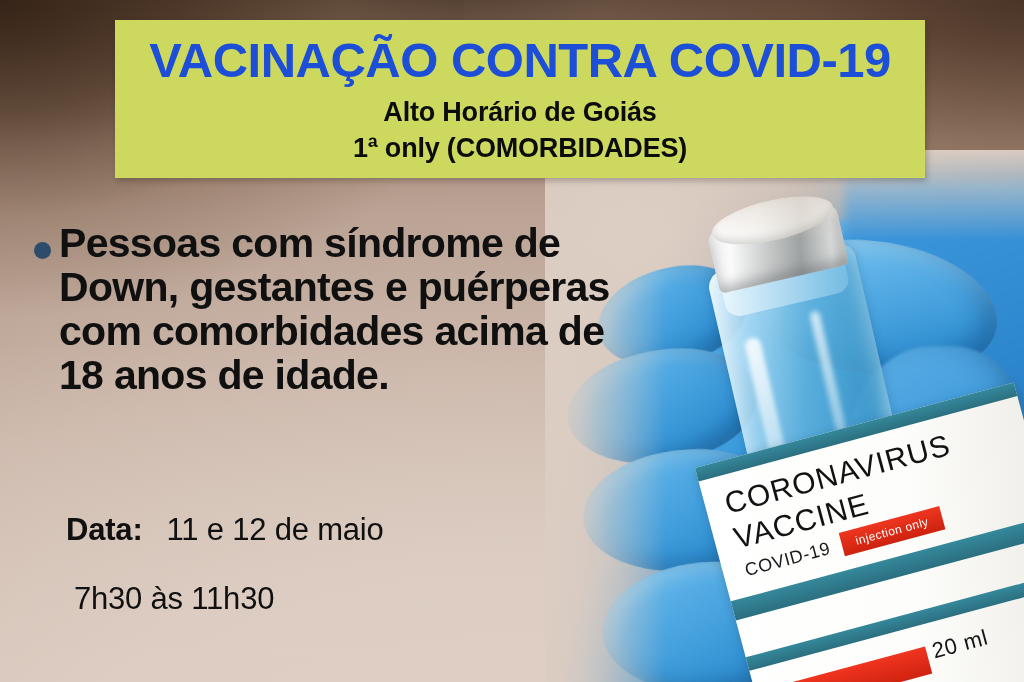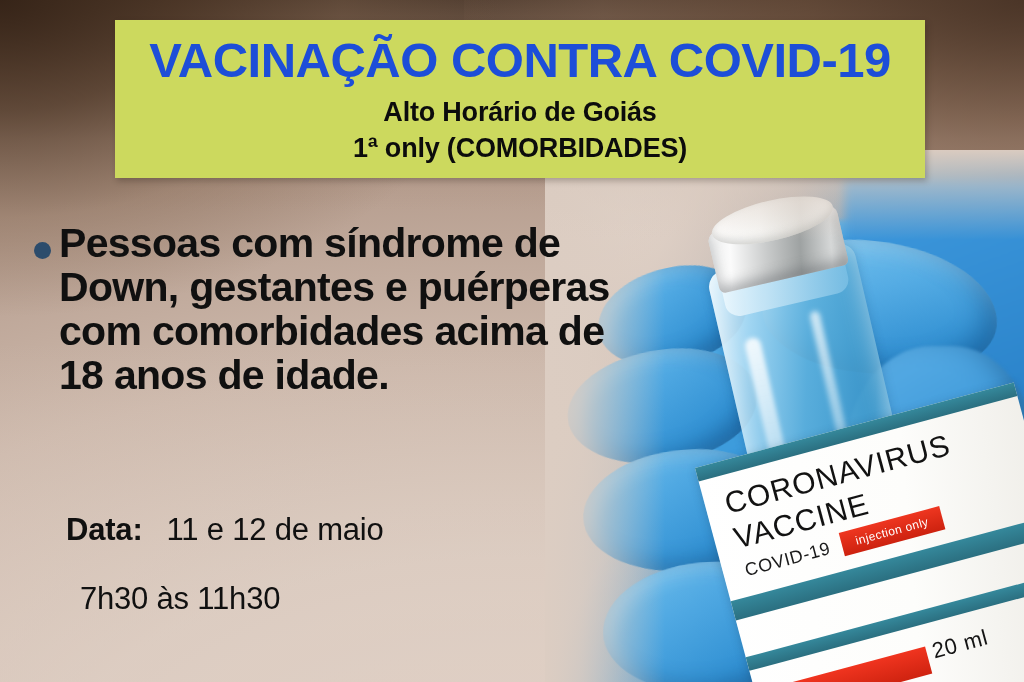--- a/index.html
+++ b/index.html
@@ -228,21 +228,21 @@
   }
   .row-data{margin-bottom:42px;}
   .info-label{
     font-size:31px;font-weight:700;color:#101010;letter-spacing:-.2px;
   }
   .info-value{
     font-size:31px;font-weight:400;color:#101010;letter-spacing:-.2px;
     margin-left:24px;
   }
   .row-horario .info-value{
-    margin-left:14px;position:relative;top:-9px;
+    margin-left:8px;position:relative;top:-9px;
   }
 </style>
 </head>
 <body>
 
 <div id="poster">
 
   <div class="bg-base"></div>
   <div class="bg-top-band"></div>
   <div class="bg-vignette-tl"></div>

